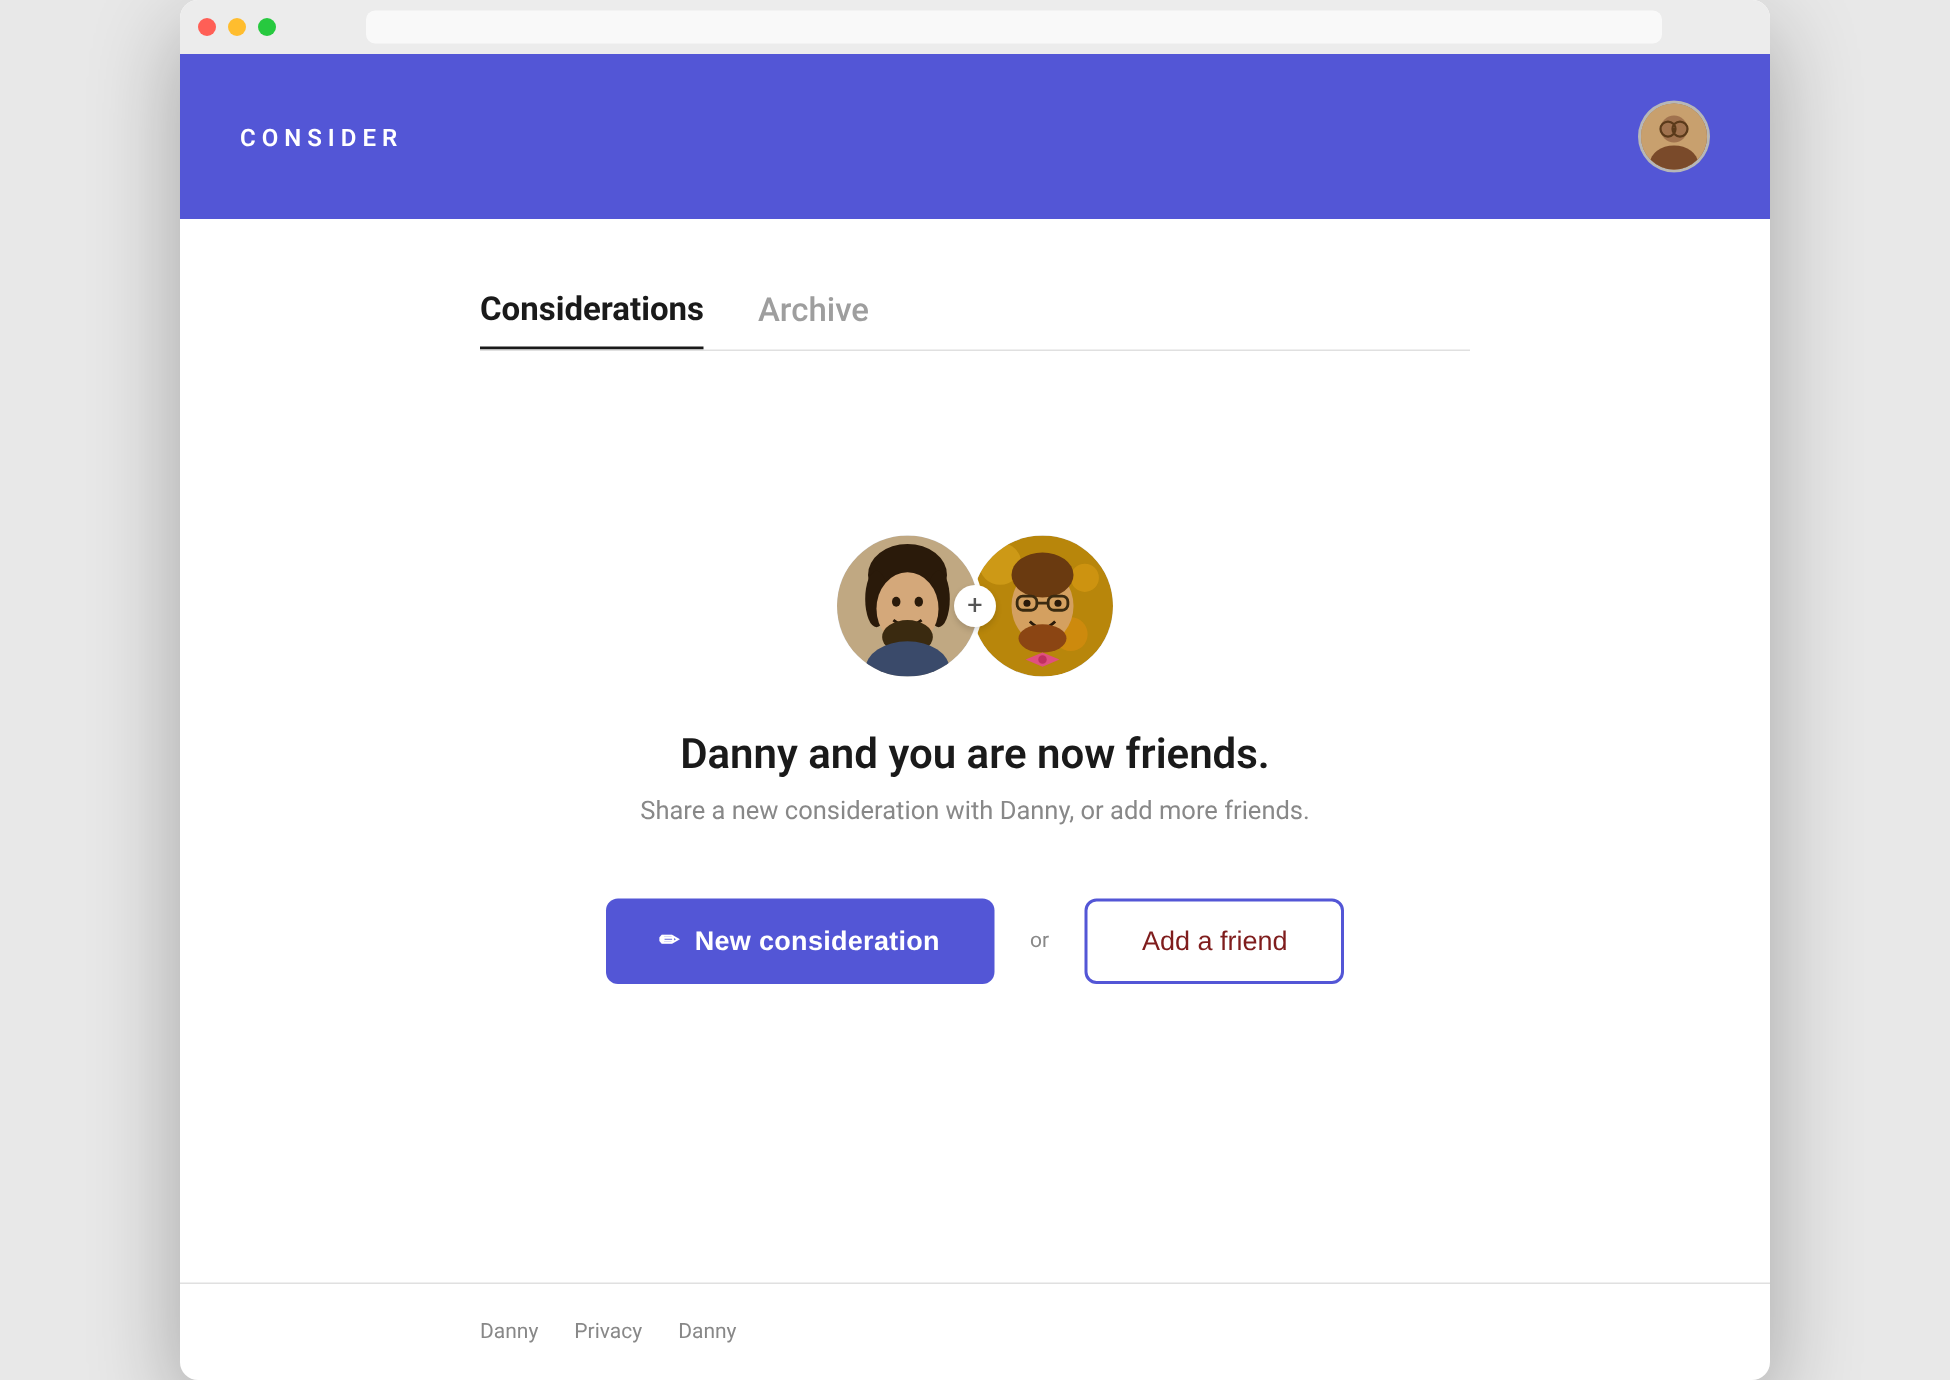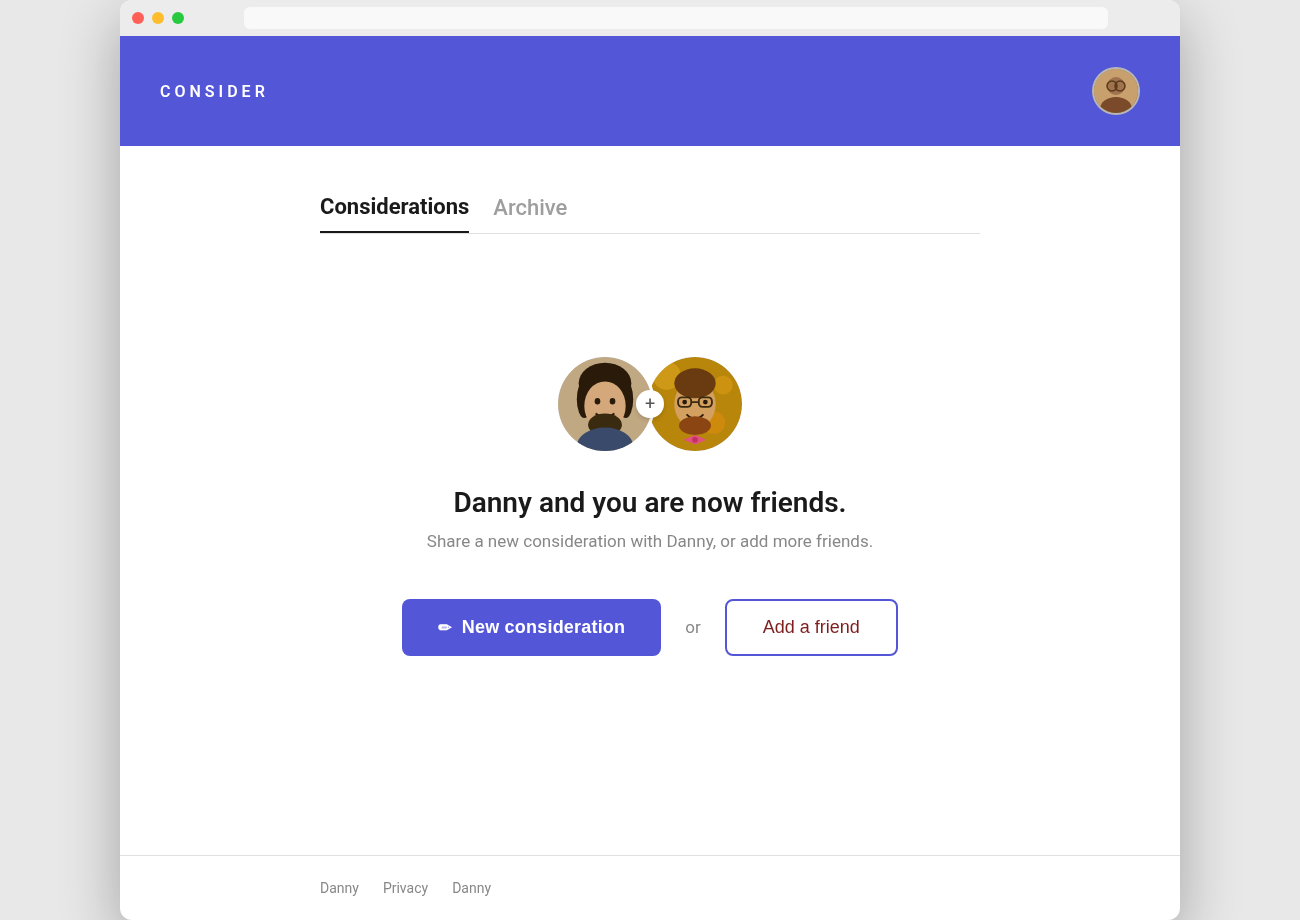--- a/index.html
+++ b/index.html
@@ -137,20 +137,21 @@
 
     .tab.active {
       color: #1a1a1a;
       border-bottom: 2px solid #1a1a1a;
     }
 
     .tab.inactive {
       color: #9e9e9e;
       font-weight: 500;
       border-bottom: none;
+      margin-left: 12px;
     }
 
     .tab-divider {
       width: 100%;
       height: 1px;
       background: #e0e0e0;
       margin-top: 0;
     }
 
     
@@ -252,21 +253,21 @@
       align-items: center;
       gap: 10px;
       letter-spacing: 0.2px;
     }
 
     .btn-pencil-icon {
       font-size: 16px;
     }
 
     .btn-or {
-      font-size: 17px;
+      font-size: 14px;
       color: #888;
       text-align: right;
     }
 
     .btn-outline {
       background: white;
       color: #7f1d1d;
       border: 2px solid #5356d6;
       border-radius: 8px;
       padding: 16px 36px;

